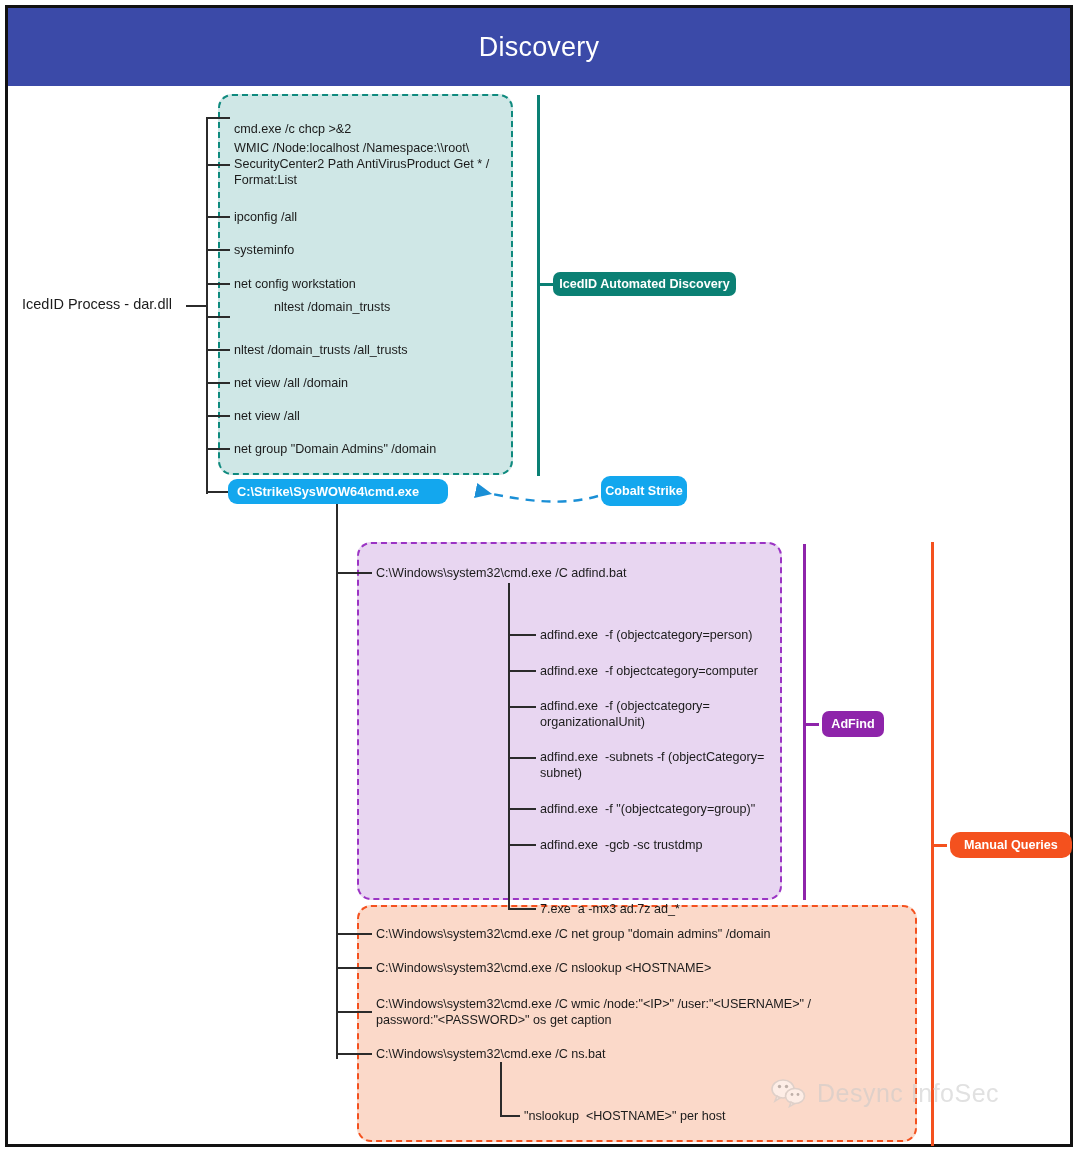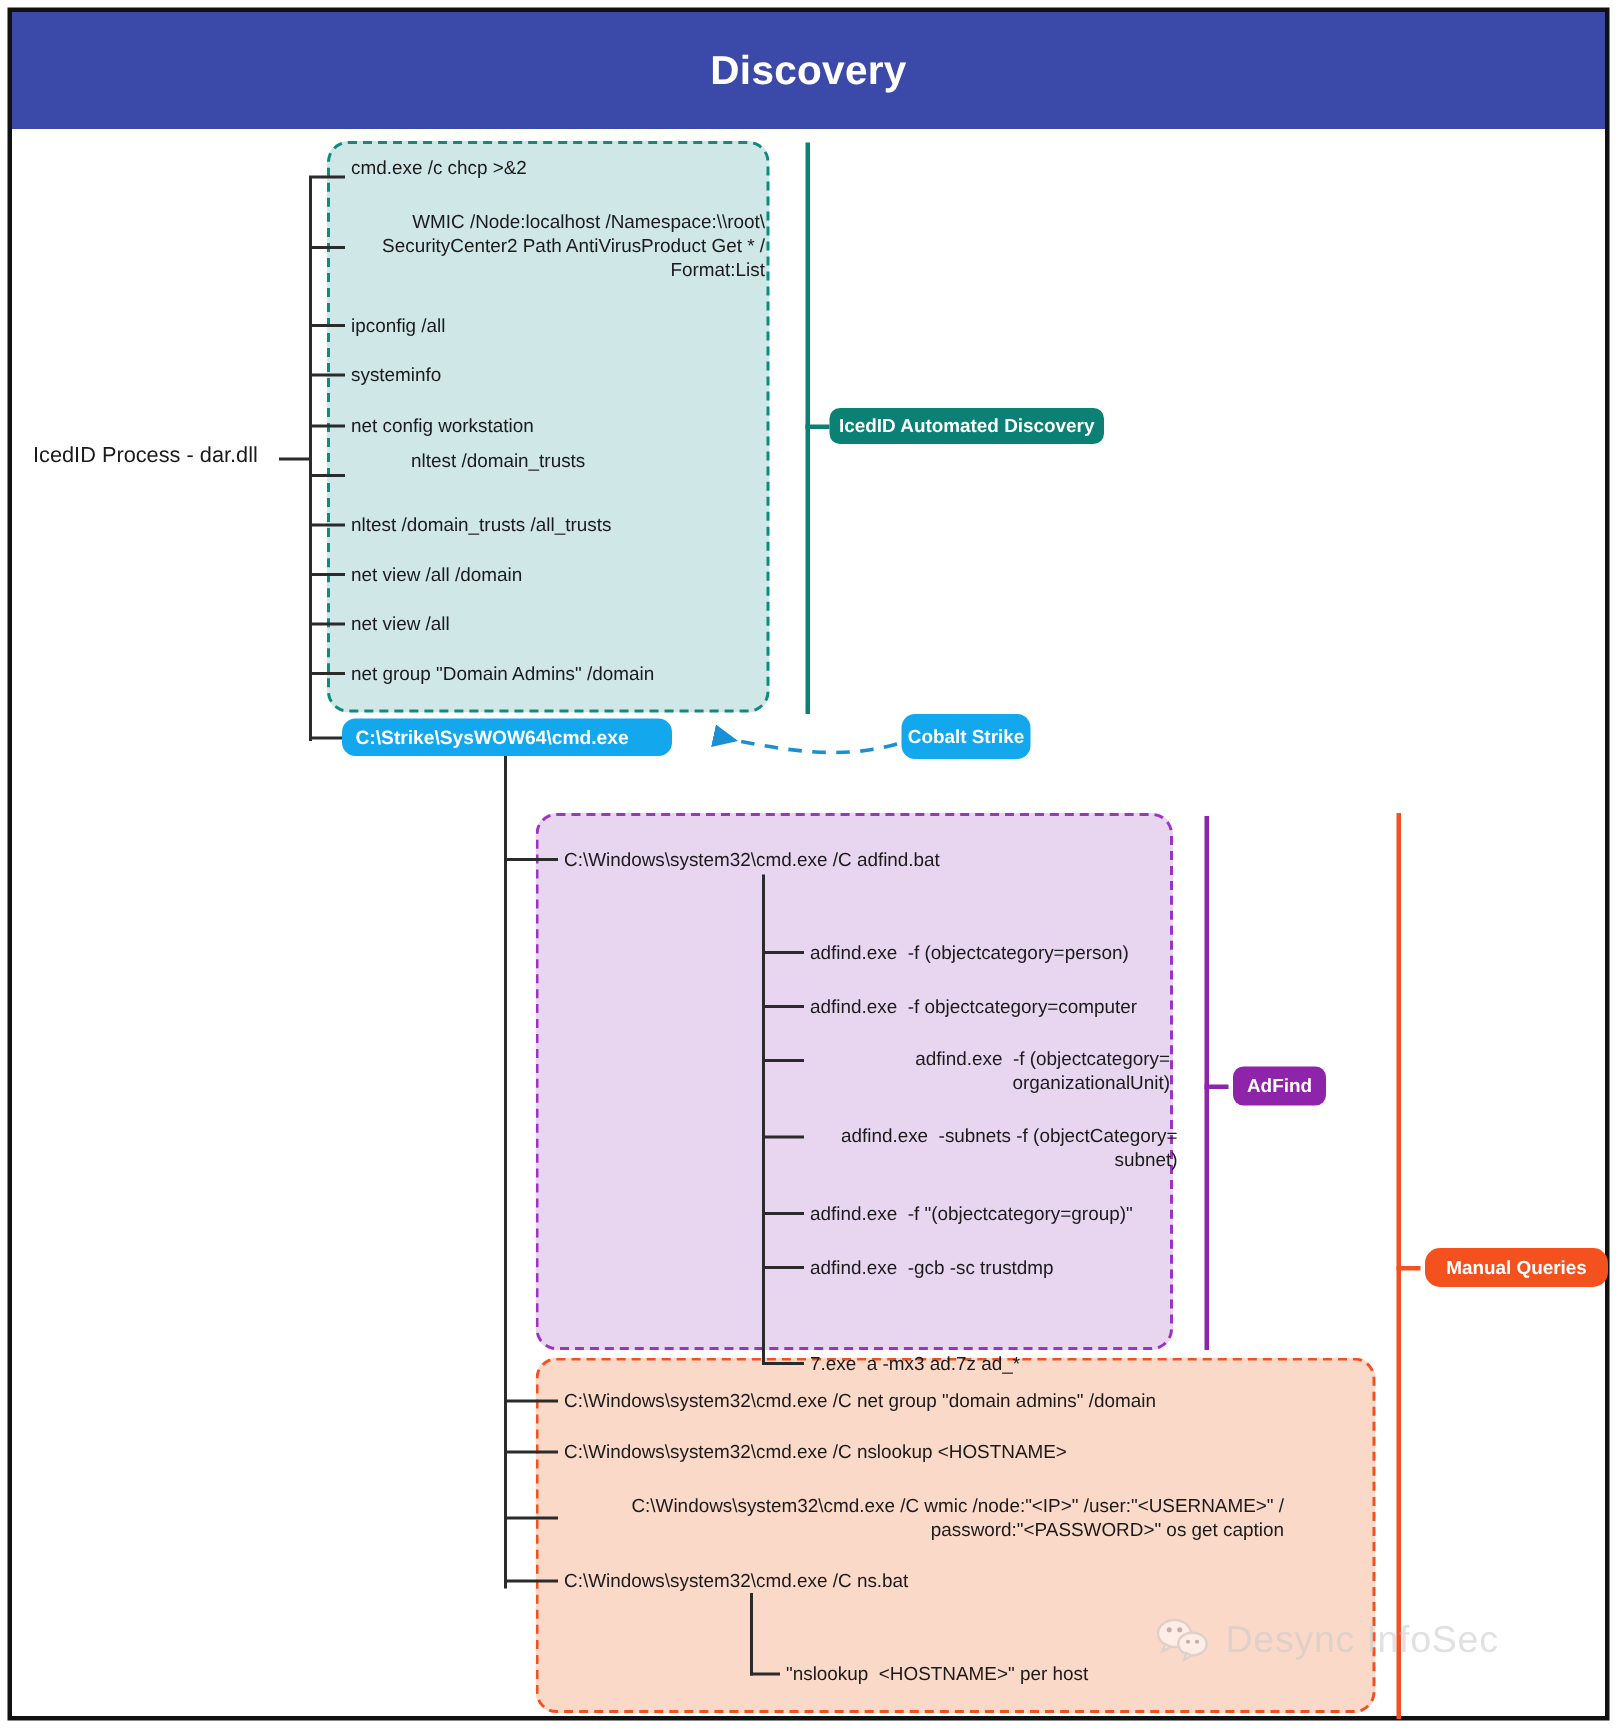--- a/index.html
+++ b/index.html
@@ -4,25 +4,25 @@
 <style>
   html,body{margin:0;padding:0;background:#ffffff;}
   body{font-family:"Liberation Sans","DejaVu Sans",sans-serif;}
   #page{position:relative;width:1080px;height:1154px;overflow:hidden;background:#ffffff;}
 
   
   .frame{position:absolute;left:5px;top:5px;width:1068px;height:1142px;border:3px solid #111111;box-sizing:border-box;}
 
   
   .banner{position:absolute;left:8px;top:8px;width:1062px;height:78px;background:#3b4aa8;display:flex;align-items:center;justify-content:center;}
-  .banner-title{color:#ffffff;font-size:27px;font-weight:bold;letter-spacing:.2px;}
+  .banner-title{color:#ffffff;font-size:27px;font-weight:normal;letter-spacing:.2px;}
 
   
   .txt{position:absolute;font-size:12.6px;color:#1b1b1b;line-height:16px;white-space:pre;}
-  .txt.w{white-space:pre-wrap;text-align:right;}
+  .txt.w{white-space:pre-wrap;}
 
   
   .gbox{position:absolute;box-sizing:border-box;}
   .teal-box{background:#cfe7e6;border:2.5px dashed #0f8a7e;border-radius:14px;}
   .purple-box{background:#e8d6f1;border:2.5px dashed #9b34c4;border-radius:14px;}
   .orange-box{background:#fbd9c9;border:2.5px dashed #f4511e;border-radius:14px;}
 
   
   .pill{position:absolute;color:#ffffff;font-size:12.6px;font-weight:bold;border-radius:7px;display:flex;align-items:center;justify-content:center;white-space:nowrap;}
   .pill-teal{background:#0b8074;}
@@ -64,21 +64,21 @@
   <div class="gbox purple-box" style="left:357px; top:542px; width:425px; height:358px;"></div>
   <div class="gbox orange-box" style="left:357px; top:905px; width:560px; height:237px;"></div>
 
   <div class="txt" style="left:22px; top:296px; font-size:14.5px;">IcedID Process - dar.dll</div>
 
   <div class="hline" style="left:186px; top:305px; width:22px;"></div>
 
   <div class="vline" style="left:206px; top:118px; height:376px;"></div>
 
   <div class="hline" style="left:206px; top:117px; width:24px;"></div>
-  <div class="txt" style="left:234px; top:104px;">cmd.exe /c chcp &gt;&amp;2</div>
+  <div class="txt" style="left:234px; top:121px;">cmd.exe /c chcp &gt;&amp;2</div>
 
   <div class="hline" style="left:206px; top:164px; width:24px;"></div>
   <div class="txt w" style="left:234px; top:140px; width:276px;">WMIC /Node:localhost /Namespace:\\root\
 SecurityCenter2 Path AntiVirusProduct Get * /
 Format:List</div>
 
   <div class="hline" style="left:206px; top:216px; width:24px;"></div>
   <div class="txt" style="left:234px; top:209px;">ipconfig /all</div>
 
   <div class="hline" style="left:206px; top:249px; width:24px;"></div>

